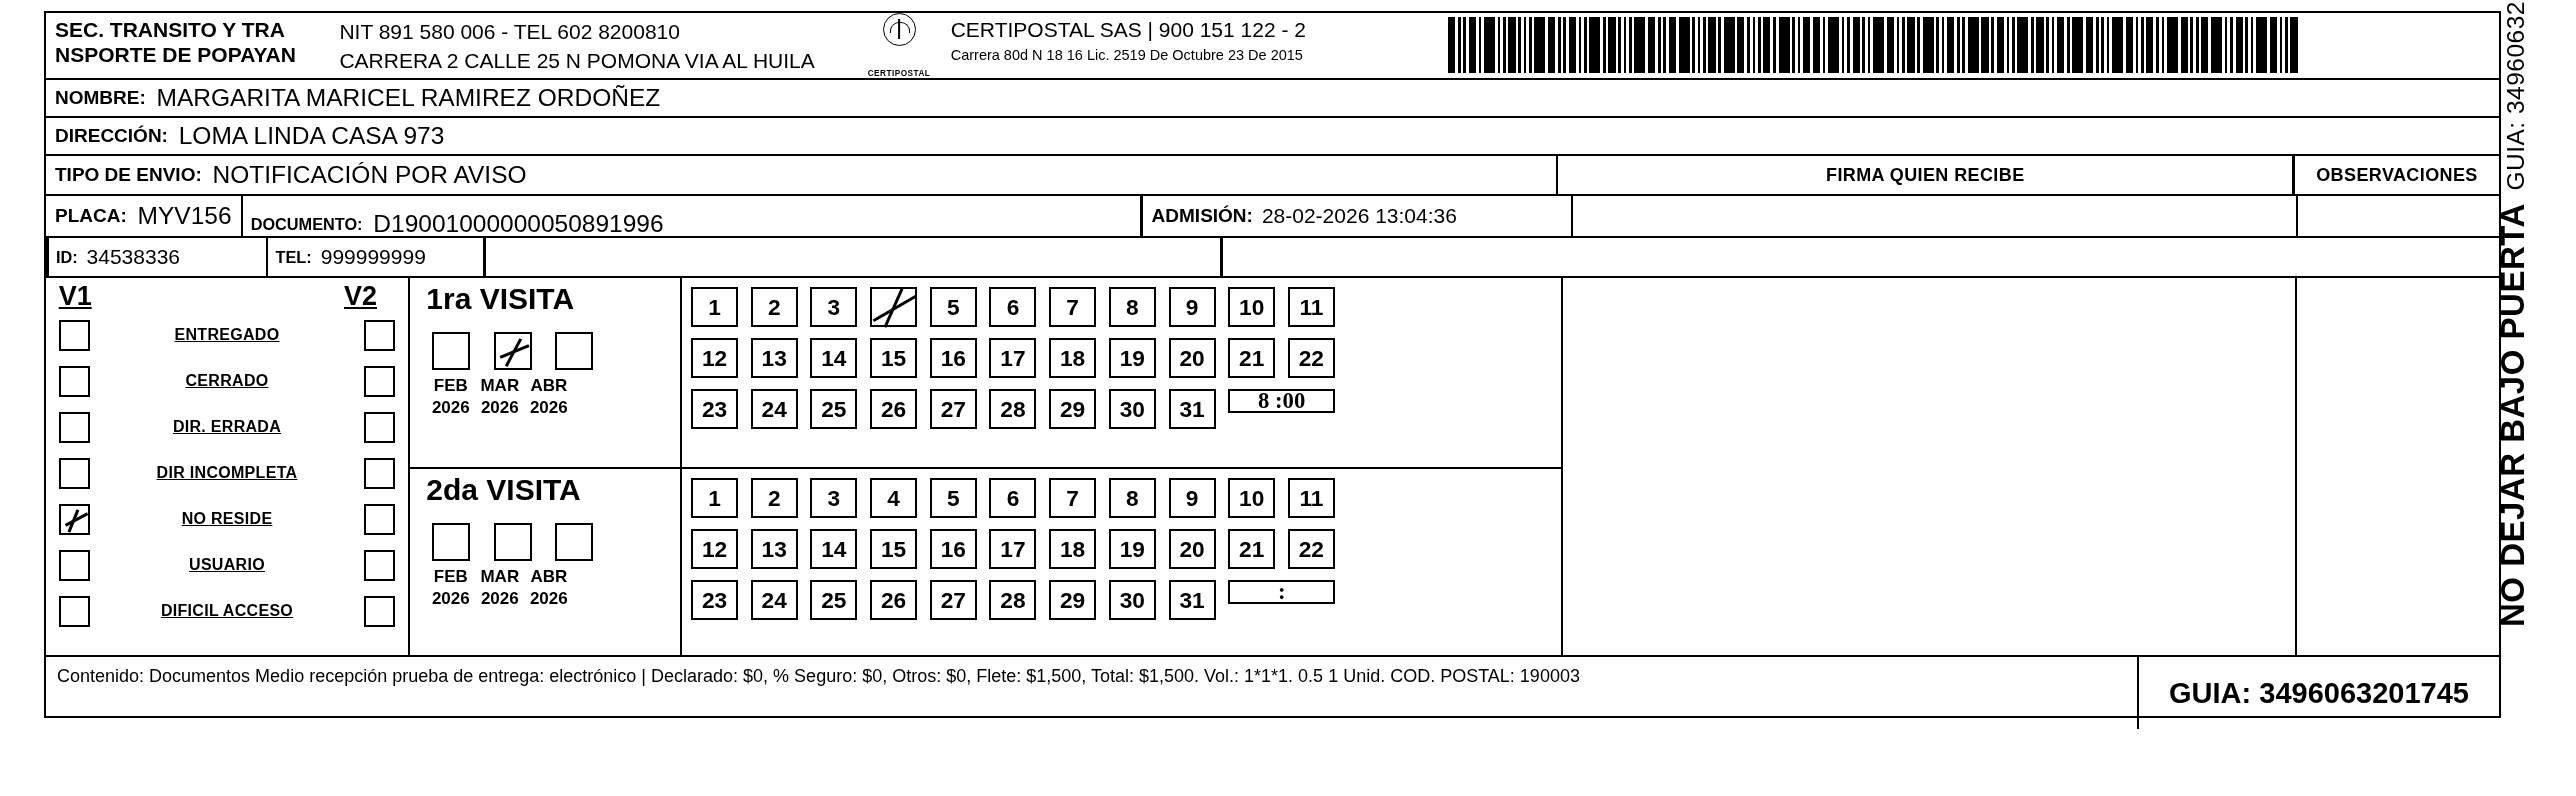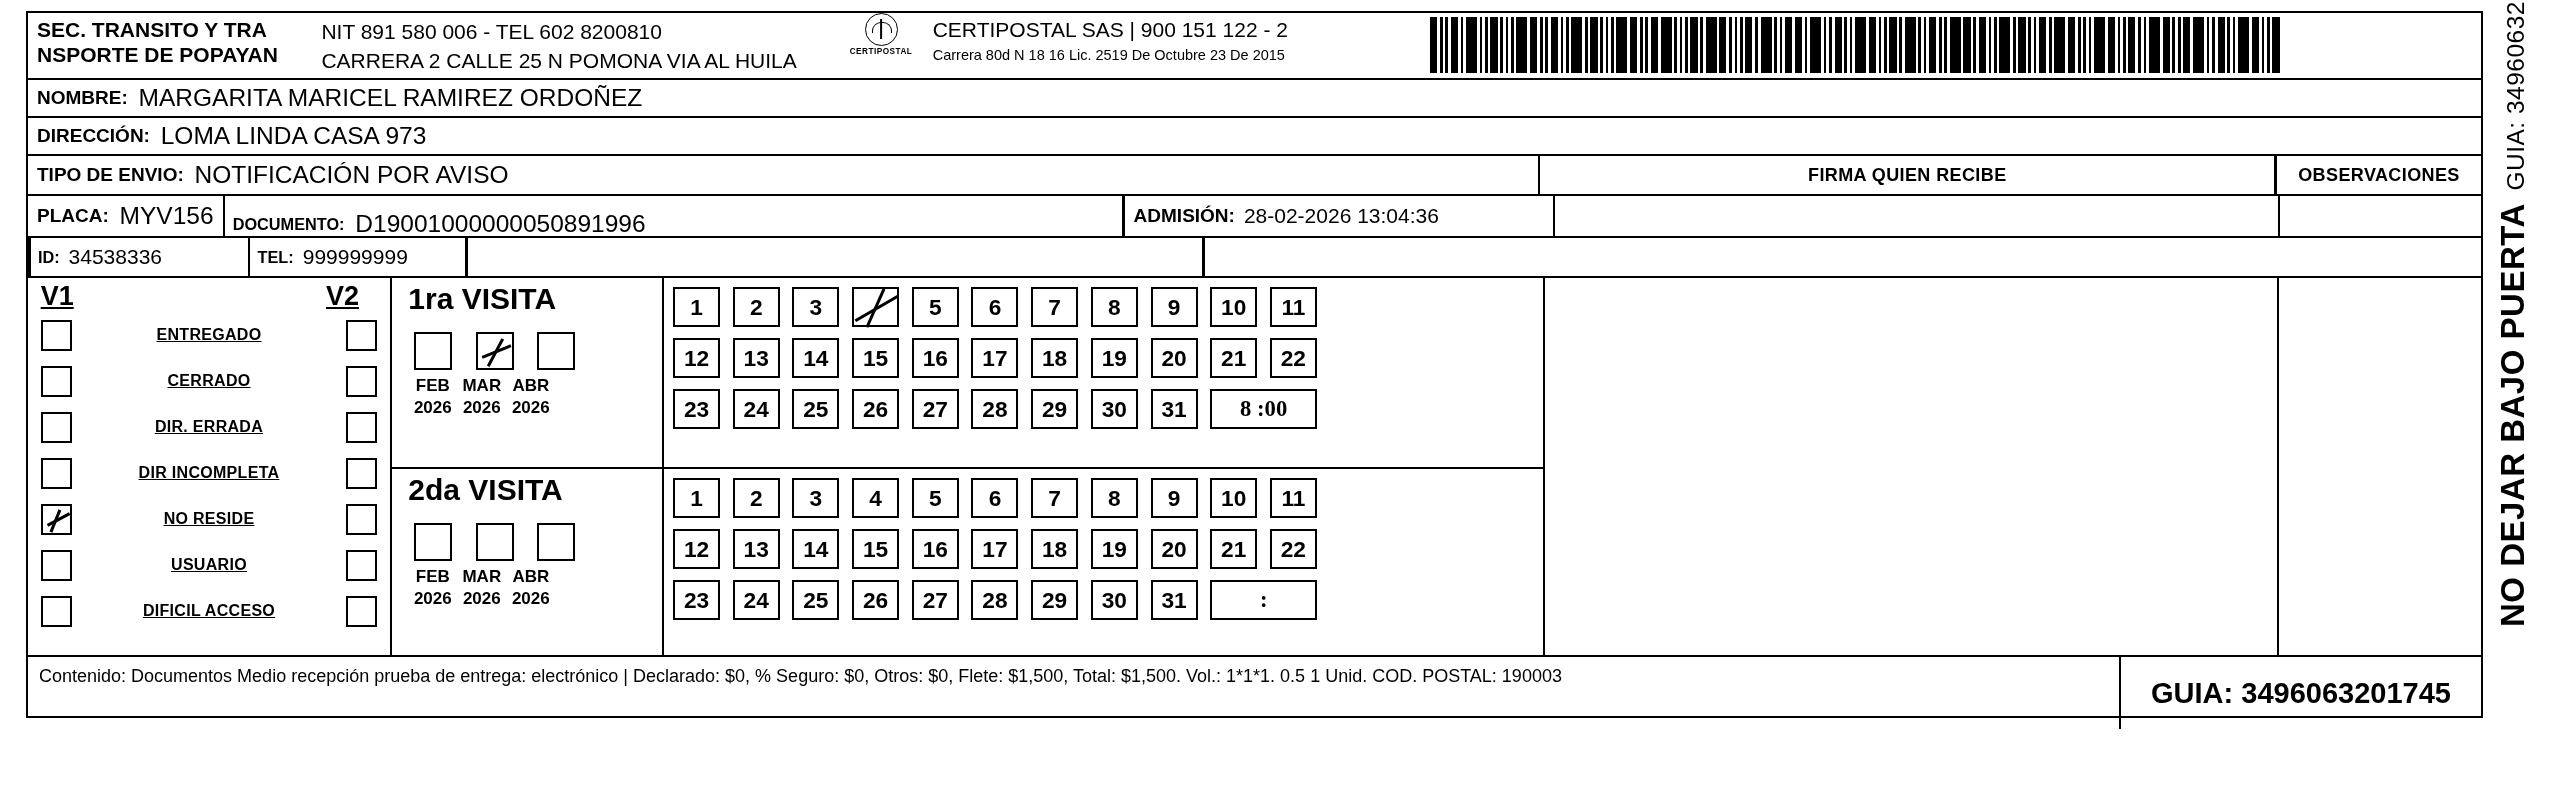--- a/index.html
+++ b/index.html
@@ -18,21 +18,21 @@
   .sheet {
     position: relative;
     width: 2576px;
     height: 796px;
     background: #ffffff;
   }
 
   
   .label {
     position: absolute;
-    left: 26px;
+    left: 44px;
     top: 11px;
     width: 2457px;
     height: 707px;
     box-sizing: border-box;
   }
 
   
   .header {
     display: flex;
     align-items: stretch;
@@ -51,21 +51,21 @@
     padding: 5.4px 0 0 5.4px;
     font-size: 21px;
     line-height: 1.35;
     box-sizing: border-box;
   }
   .hdr-logo {
     width: 78px;
     display: flex;
     flex-direction: column;
     align-items: center;
-    justify-content: flex-start;
+    justify-content: space-between;
     box-sizing: border-box;
   }
   .logo-mark {
     width: 31px; height: 31px;
     border: 1.8px solid #000;
     border-radius: 50%;
     position: relative;
     background: #fff;
   }
   .logo-mark::after {
@@ -309,21 +309,21 @@
   }
   .day.strike::before {
     content: "";
     position: absolute;
     left: 20px; top: -1.8px;
     width: 2.7px; height: 42px;
     background: #000;
     transform: rotate(24deg);
   }
   .time {
-    width: 107px; height: 40px;
+    width: 107px; height: 24px;
     border: 2.7px solid #000;
     box-sizing: border-box;
     background: #fff;
     display: flex;
     align-items: center;
     justify-content: center;
     font-size: 22.7px;
     font-weight: 700;
     font-family: "Liberation Serif", serif;
   }

